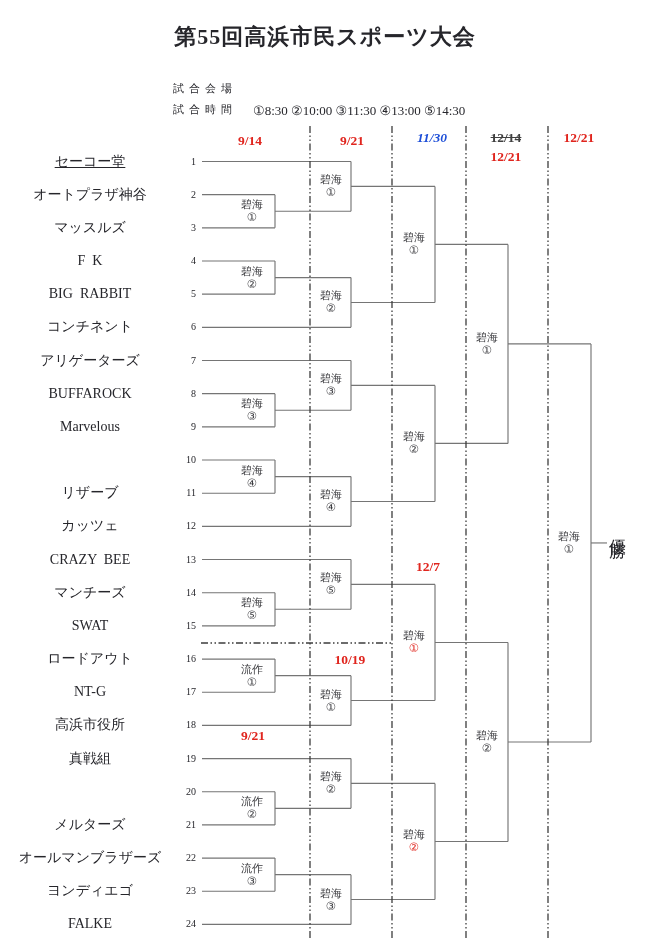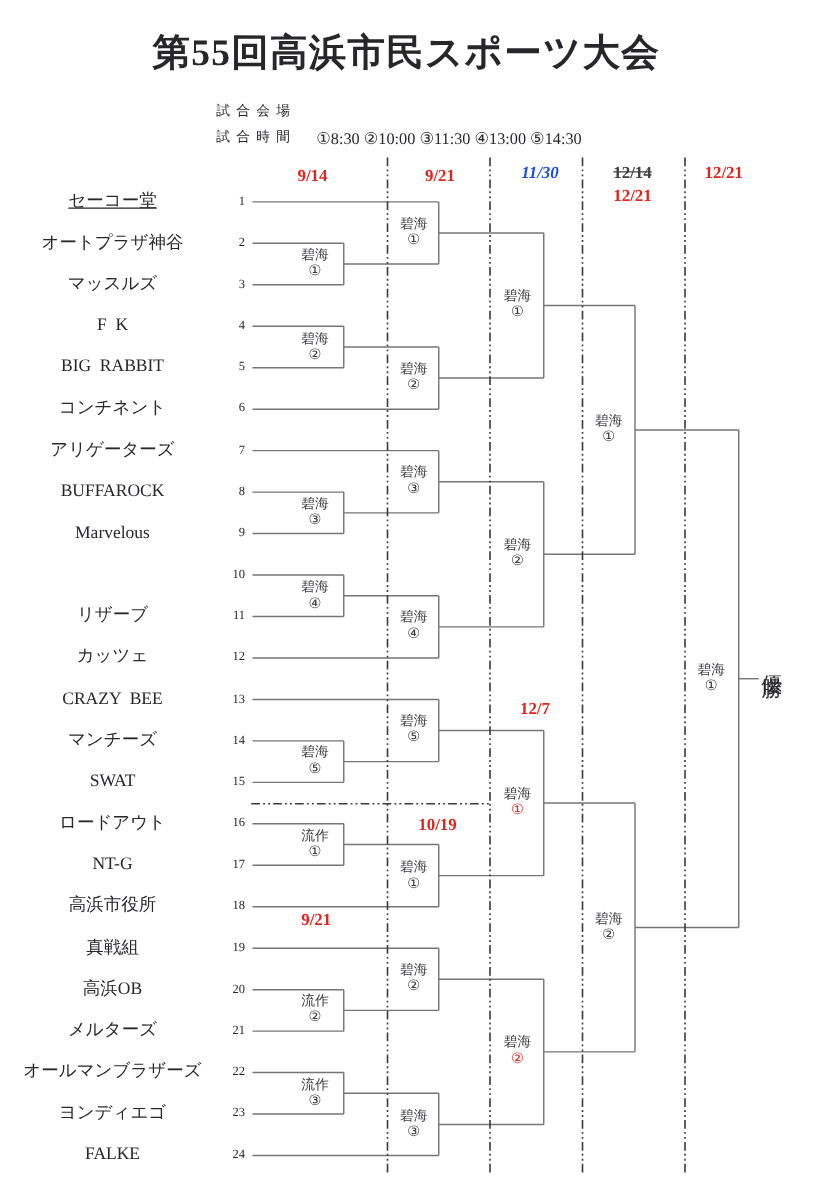--- a/index.html
+++ b/index.html
@@ -1,20 +1,20 @@
 <!DOCTYPE html>
 <html><head>
 <meta charset="utf-8">
 <style>
   html,body{margin:0;padding:0;background:#fff;}
   #sheet{position:relative;width:650px;height:951px;background:#ffffff;overflow:hidden;
          font-family:"Liberation Serif","DejaVu Serif",serif;color:#26262b;}
   #lines{position:absolute;left:0;top:0;width:650px;height:951px;}
   .abs{position:absolute;}
-  #title{left:0;top:22px;width:650px;text-align:center;font-size:30px;font-weight:bold;letter-spacing:1px;}
+  #title{left:0;top:22px;width:650px;text-align:center;font-size:22px;font-weight:bold;letter-spacing:1px;}
   .info-label{font-size:11px;letter-spacing:5px;}
   .info-text{font-size:13px;}
   #venue-label{left:173px;top:81px;}
   #venue-text{left:253px;top:82px;}
   #time-label{left:173px;top:102px;}
   #time-text{left:253px;top:103px;}
   .team{left:4px;width:172px;text-align:center;font-size:14px;line-height:20px;height:20px;white-space:pre;}
   .seed{left:166px;width:30px;text-align:right;font-size:10px;line-height:12px;height:12px;}
   .mlabel{width:60px;text-align:center;font-size:11px;line-height:13px;color:#3a3a3e;}
   .mlabel .mnum{font-size:11.5px;}
@@ -144,21 +144,20 @@
     <div class="abs team" style="left: 4px; top: 615.88px;">SWAT</div>
     <div class="abs seed" style="left: 166px; top: 619.88px;">15</div>
     <div class="abs team" style="left: 4px; top: 649.05px;">ロードアウト</div>
     <div class="abs seed" style="left: 166px; top: 653.05px;">16</div>
     <div class="abs team" style="left: 4px; top: 682.22px;">NT-G</div>
     <div class="abs seed" style="left: 166px; top: 686.22px;">17</div>
     <div class="abs team" style="left: 4px; top: 715.39px;">高浜市役所</div>
     <div class="abs seed" style="left: 166px; top: 719.39px;">18</div>
     <div class="abs team" style="left: 4px; top: 748.56px;">真戦組</div>
     <div class="abs seed" style="left: 166px; top: 752.56px;">19</div>
-    <div class="abs team" style="left: 4px; top: 781.73px;">高浜OB</div>
     <div class="abs seed" style="left: 166px; top: 785.73px;">20</div>
     <div class="abs team" style="left: 4px; top: 814.9px;">メルターズ</div>
     <div class="abs seed" style="left: 166px; top: 818.9px;">21</div>
     <div class="abs team" style="left: 4px; top: 848.07px;">オールマンブラザーズ</div>
     <div class="abs seed" style="left: 166px; top: 852.07px;">22</div>
     <div class="abs team" style="left: 4px; top: 881.24px;">ヨンディエゴ</div>
     <div class="abs seed" style="left: 166px; top: 885.24px;">23</div>
     <div class="abs team" style="left: 4px; top: 914.41px;">FALKE</div>
     <div class="abs seed" style="left: 166px; top: 918.41px;">24</div>
     <div class="abs mlabel" style="left: 222px; top: 198.255px;">

